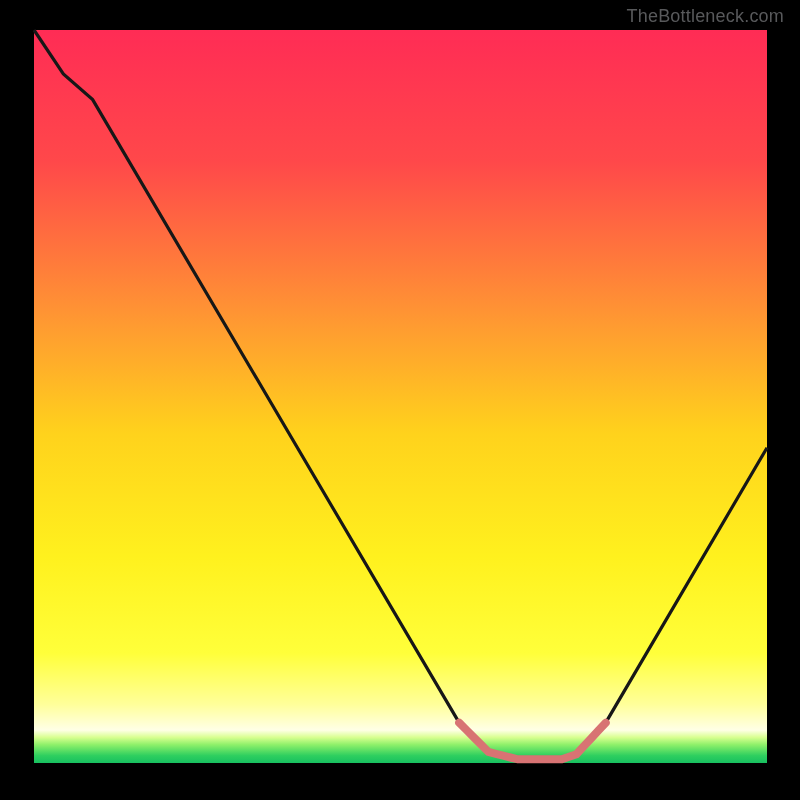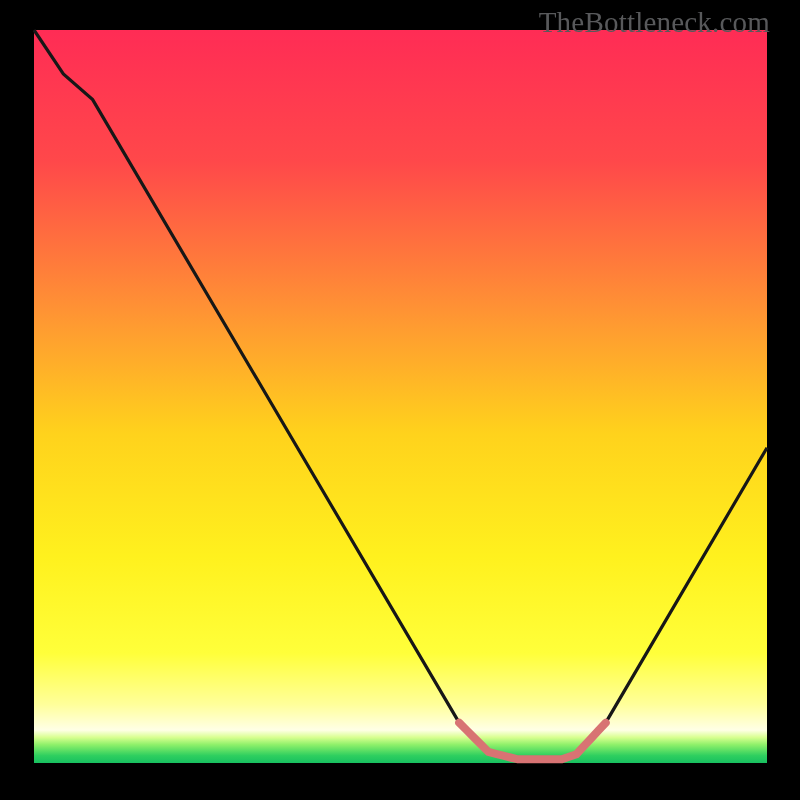--- a/index.html
+++ b/index.html
@@ -12,23 +12,23 @@
   }
   .container {
     position: relative;
     width: 800px;
     height: 800px;
     background: #000;
   }
   .watermark {
     position: absolute;
     top: 6px;
-    right: 30px;
-    font-family: Liberation Serif, serif;
-    font-size: 29px;
+    right: 16px;
+    font-family: Liberation Sans, sans-serif;
+    font-size: 18px;
     color: #58595b;
     letter-spacing: 0.2px;
     z-index: 5;
   }
   svg {
     display: block;
   }
 </style>
 </head>
 <body>

